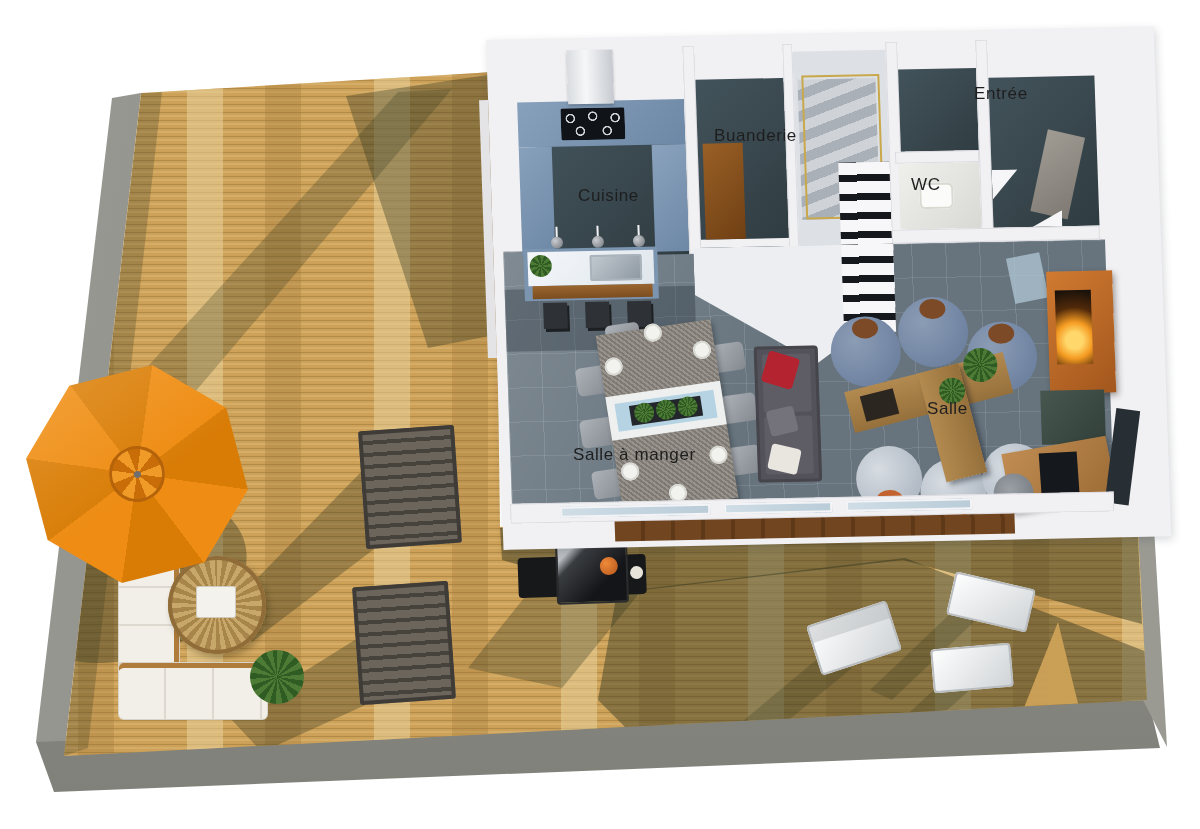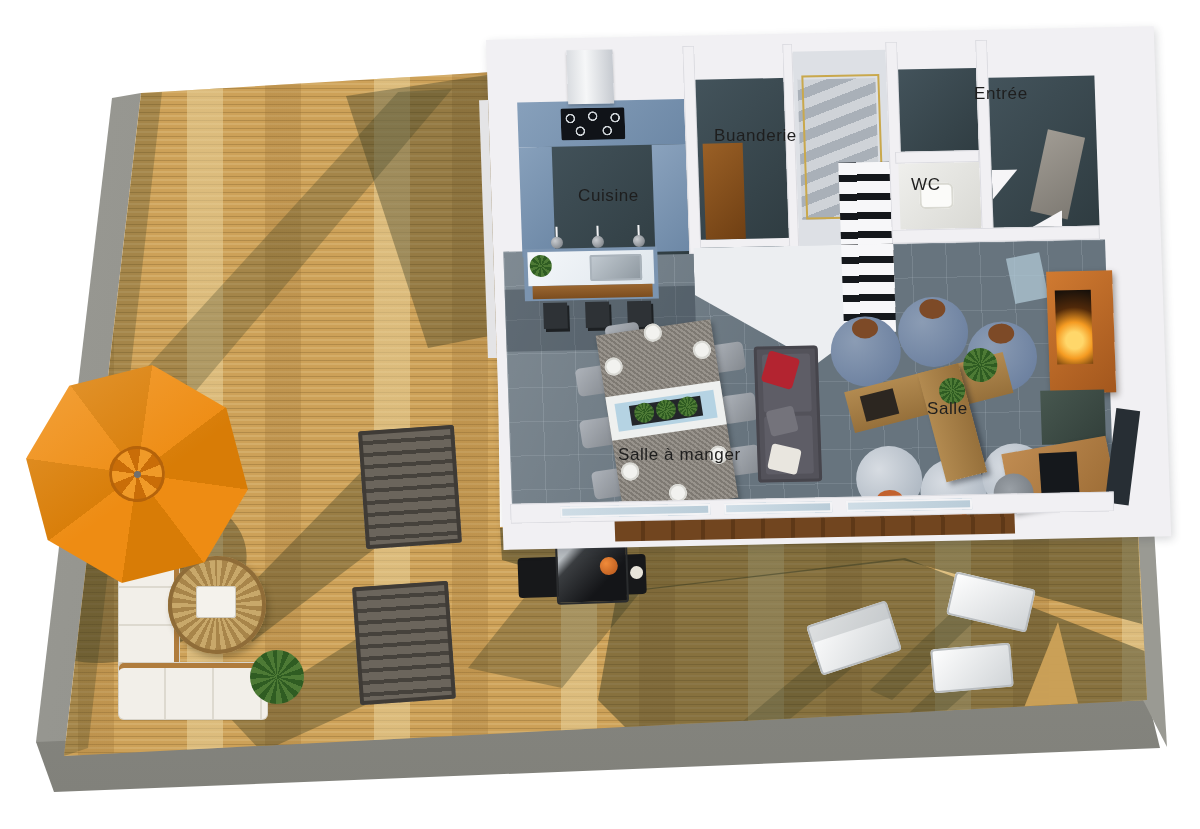--- a/index.html
+++ b/index.html
@@ -225,16 +225,16 @@
     <div class="abs" style="left:344px;top:468px;width:126px;height:11px;background:linear-gradient(90deg,#cfdde6,#b9ccd8);box-shadow:inset 0 0 0 2px #f4f4f6;"></div>
     <div class="abs" style="left:112px;top:484px;width:400px;height:20px;background:repeating-linear-gradient(90deg,#71451f 0 26px,#5e3817 26px 30px);"></div>
 
     <div class="abs" style="left:-9px;top:60px;width:9px;height:258px;background:#e4e4e6;"></div>
   </div>
 
   <span class="label" style="left:714px;top:78px;margin-top:48px;">Buanderie</span>
   <span class="label" style="left:974px;top:84px;">Entrée</span>
   <span class="label" style="left:911px;top:175px;">WC</span>
   <span class="label" style="left:578px;top:186px;">Cuisine</span>
-  <span class="label" style="left:573px;top:445px;margin-left:45px;">Salle à manger</span>
+  <span class="label" style="left:573px;top:445px;">Salle à manger</span>
   <span class="label" style="left:927px;top:399px;">Salle</span>
 
 </div>
 
 </body></html>

